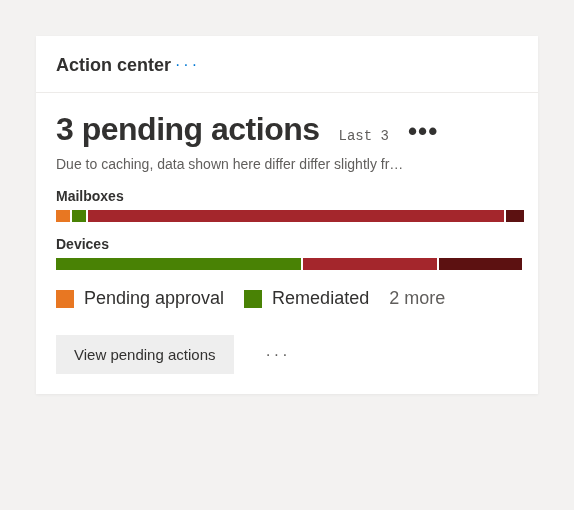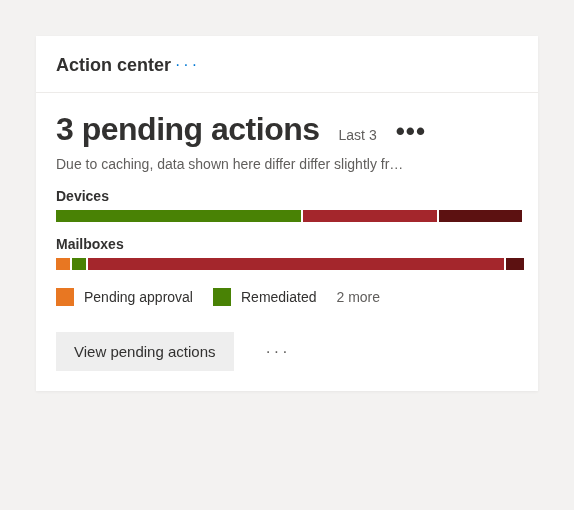--- a/index.html
+++ b/index.html
@@ -43,20 +43,21 @@
     }
     .main-heading {
       font-size: 32px;
       font-weight: 700;
       color: #323130;
       letter-spacing: -0.5px;
     }
     .timeframe {
       font-size: 14px;
       color: #605e5c;
+      font-family: Liberation Mono, monospace;
     }
     .truncate-dots {
       font-size: 26px;
       font-weight: 700;
       color: #323130;
       line-height: 14px;
       letter-spacing: 1px;
     }
     .description {
       font-size: 14px;
@@ -80,21 +81,21 @@
       width: 100%;
       gap: 2px;
     }
     .seg { height: 100%; }
     .legend-row {
       display: flex;
       align-items: center;
       gap: 10px;
       margin-top: 18px;
       margin-bottom: 26px;
-      font-size: 14px;
+      font-size: 18px;
       color: #323130;
     }
     .swatch {
       width: 18px;
       height: 18px;
       display: inline-block;
     }
     .legend-label { margin-right: 10px; }
     .legend-more { color: #605e5c; }
     .actions-row {
@@ -129,36 +130,36 @@
   </div>
   <div class="card-body">
     <div class="heading-row">
       <div class="main-heading">3 pending actions</div>
       <div class="timeframe">Last 3</div>
       <div class="truncate-dots">•••</div>
     </div>
     <div class="description">Due to caching, data shown here differ differ slightly fr…</div>
 
     <div class="chart-section">
+      <div class="chart-label">Mailboxes</div>
+      <div class="stacked-bar">
+        <div class="seg" style="flex:0 0 3%; background:#e87722;"></div>
+        <div class="seg" style="flex:0 0 3%; background:#498205;"></div>
+        <div class="seg" style="flex:0 0 90%; background:#a4262c;"></div>
+        <div class="seg" style="flex:0 0 4%; background:#5c1111;"></div>
+      </div>
+    </div>
+
+    <div class="chart-section">
       <div class="chart-label">Devices</div>
       <div class="stacked-bar">
 
         <div class="seg" style="flex:0 0 53%; background:#498205;"></div>
         <div class="seg" style="flex:0 0 28.999999999999996%; background:#a4262c;"></div>
         <div class="seg" style="flex:0 0 18%; background:#5c1111;"></div>
-      </div>
-    </div>
-
-    <div class="chart-section">
-      <div class="chart-label">Mailboxes</div>
-      <div class="stacked-bar">
-        <div class="seg" style="flex:0 0 3%; background:#e87722;"></div>
-        <div class="seg" style="flex:0 0 3%; background:#498205;"></div>
-        <div class="seg" style="flex:0 0 90%; background:#a4262c;"></div>
-        <div class="seg" style="flex:0 0 4%; background:#5c1111;"></div>
       </div>
     </div>
 
     <div class="legend-row">
       <span class="swatch" style="background:#e87722;"></span>
       <span class="legend-label">Pending approval</span>
       <span class="swatch" style="background:#498205;"></span>
       <span class="legend-label">Remediated</span>
       <span class="legend-more">2 more</span>
     </div>

